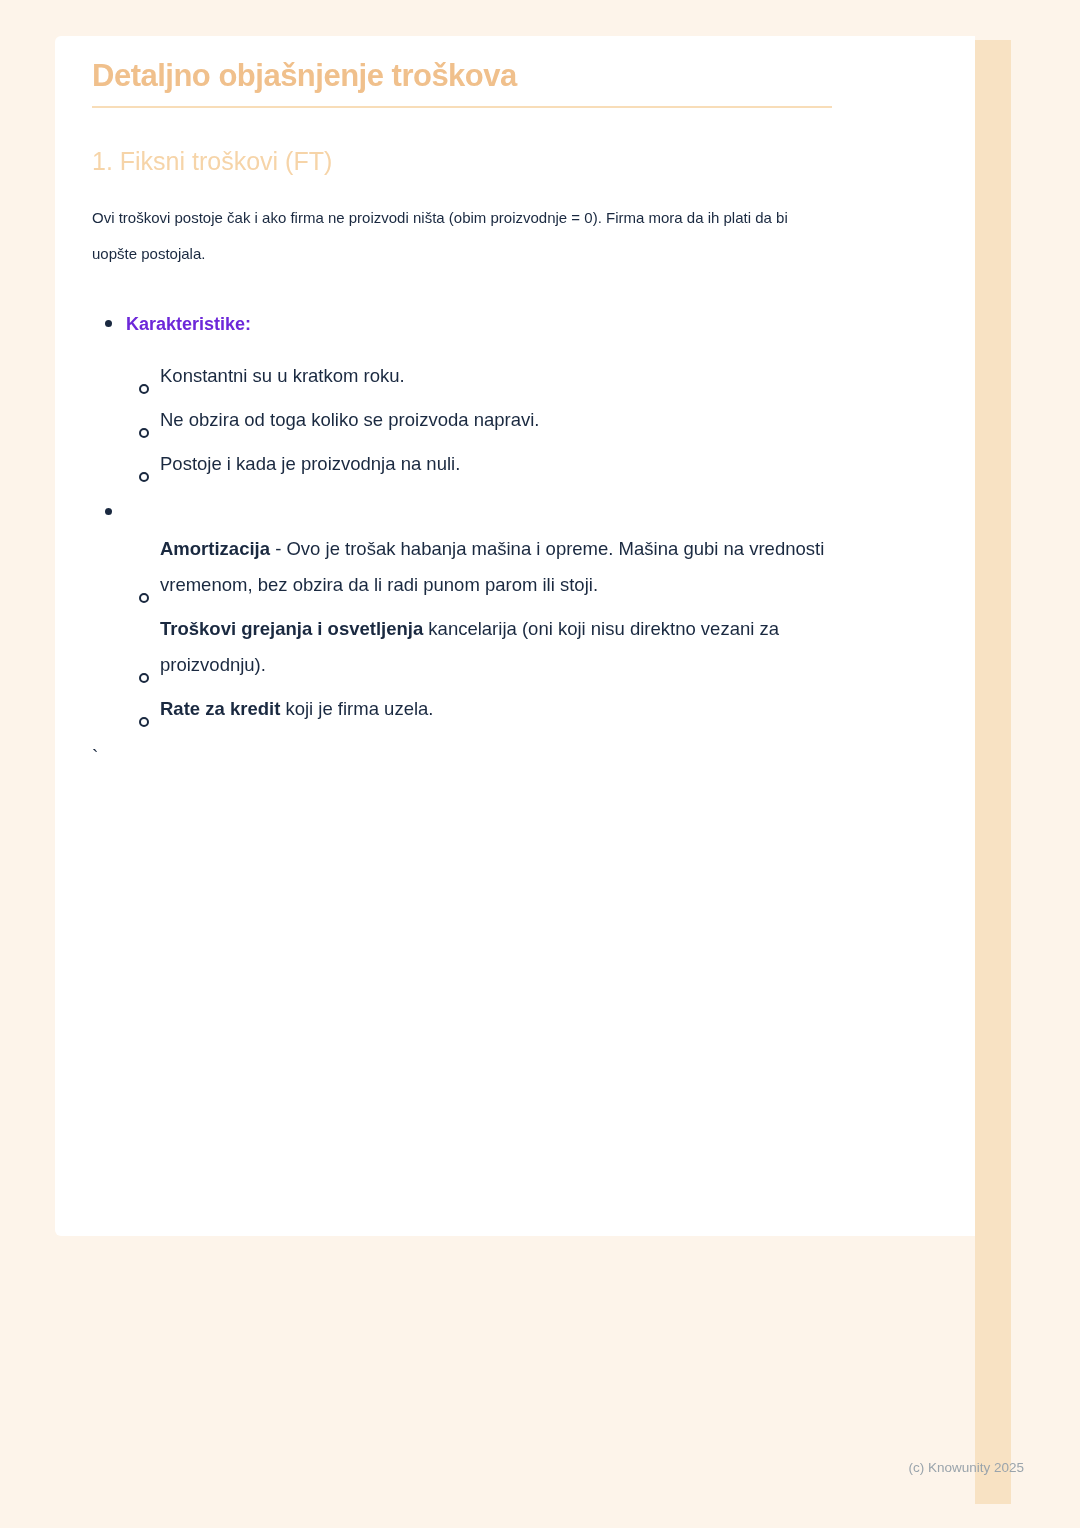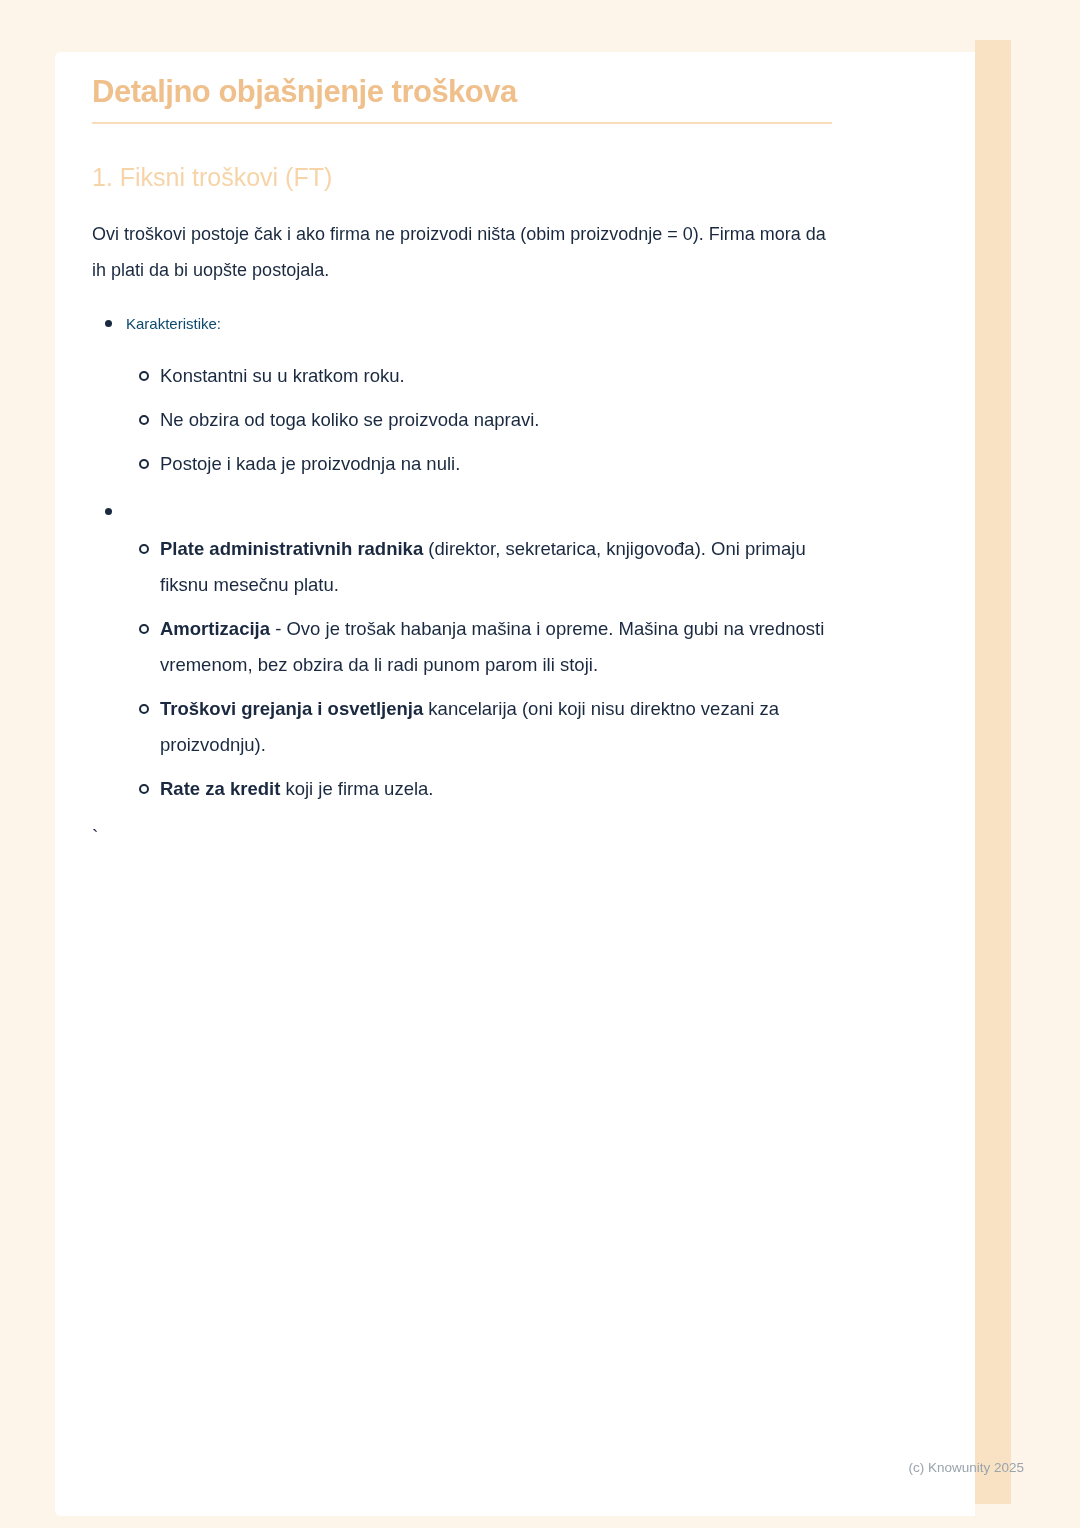--- a/index.html
+++ b/index.html
@@ -10,23 +10,23 @@
     width: 1080px;
     height: 1528px;
     position: relative;
     background: #fdf4ea;
     font-family: "Liberation Sans", "DejaVu Sans", sans-serif;
     color: #1a2940;
   }
   .page {
     position: absolute;
     left: 55px;
-    top: 52px;
+    top: 36px;
     width: 920px;
-    height: 1464px;
+    height: 1200px;
     background: #ffffff;
     border-radius: 6px 0 0 6px;
     box-sizing: border-box;
     padding: 20px 143px 0 37px;
   }
   .edge-strip {
     position: absolute;
     left: 975px;
     top: 40px;
     width: 36px;
@@ -47,50 +47,50 @@
     margin: 0 0 36px 0;
   }
   h2.section-heading {
     margin: 0 0 22px 0;
     font-size: 25px;
     line-height: 34px;
     font-weight: 400;
     color: #f6d4a8;
   }
   p.intro {
-    margin: 0 0 18px 0;
-    font-size: 18px;
+    margin: 0 0 34px 0;
+    font-size: 15px;
     line-height: 36px;
     color: #1a2940;
   }
   .group {
     margin-bottom: 12px;
   }
   .l1-item {
     display: flex;
     align-items: flex-start;
     margin-bottom: 16px;
   }
   .l1-marker {
     flex: none;
     width: 7px;
     height: 7px;
     border-radius: 50%;
     background: #1a2940;
     margin: 14px 14px 0 13px;
   }
   .l1-label {
-    font-size: 15px;
+    font-size: 18px;
     line-height: 36px;
-    font-weight: 400;
-    color: #0c4a6e;
+    font-weight: 700;
+    color: #6d28d9;
   }
   .l2-item {
     display: flex;
-    align-items: flex-start;
+    align-items: flex-end;
     margin-bottom: 8px;
   }
   .l2-marker {
     flex: none;
     width: 6px;
     height: 6px;
     border: 2px solid #1a2940;
     border-radius: 50%;
     background: transparent;
     margin: 13px 11px 0 47px;
@@ -152,24 +152,20 @@
     </div>
   </div>
 
   <div class="group">
     <div class="l1-item">
       <span class="l1-marker"></span>
     </div>
     <div class="l2-list">
       <div class="l2-item">
         <span class="l2-marker"></span>
-        <div class="l2-text"><span class="bold">Plate administrativnih radnika</span><span> (direktor, sekretarica, knjigovođa). Oni primaju fiksnu mesečnu platu.</span></div>
-      </div>
-      <div class="l2-item">
-        <span class="l2-marker"></span>
         <div class="l2-text"><span class="bold">Amortizacija</span><span> - Ovo je trošak habanja mašina i opreme. Mašina gubi na vrednosti vremenom, bez obzira da li radi punom parom ili stoji.</span></div>
       </div>
       <div class="l2-item">
         <span class="l2-marker"></span>
         <div class="l2-text"><span class="bold">Troškovi grejanja i osvetljenja</span><span> kancelarija (oni koji nisu direktno vezani za proizvodnju).</span></div>
       </div>
       <div class="l2-item">
         <span class="l2-marker"></span>
         <div class="l2-text"><span class="bold">Rate za kredit</span><span> koji je firma uzela.</span></div>
       </div>

